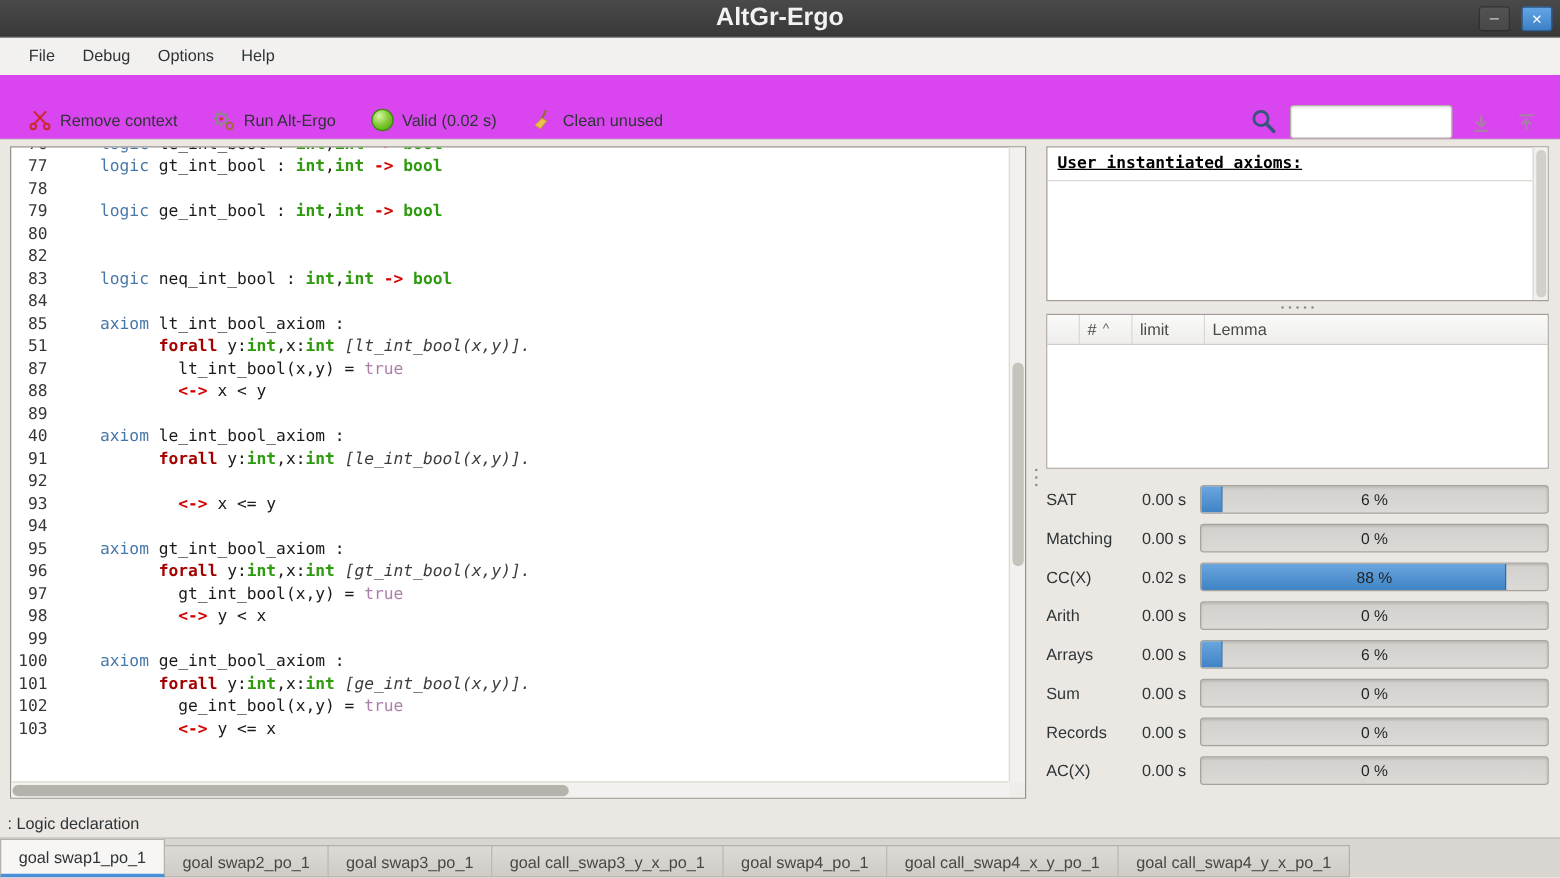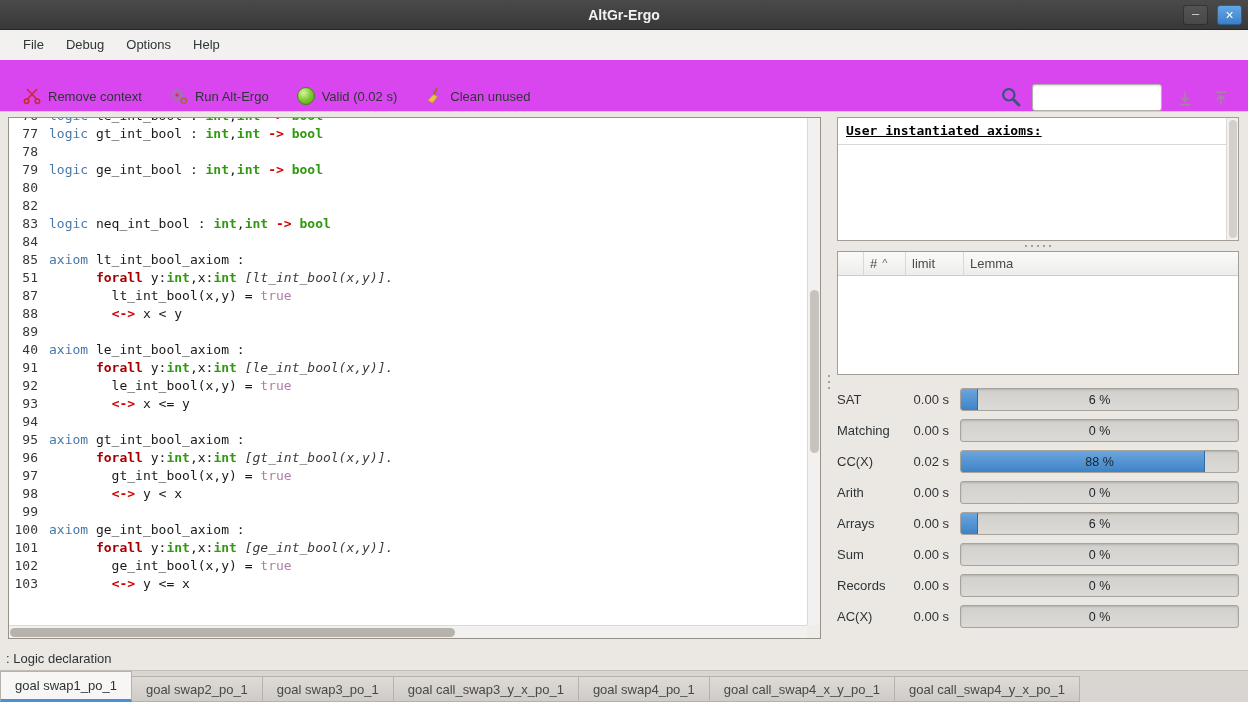--- a/index.html
+++ b/index.html
@@ -2,21 +2,21 @@
 <html><head>
 <meta charset="utf-8">
 <style>
   * { margin:0; padding:0; box-sizing:border-box; }
   html,body { width:1248px; height:702px; overflow:hidden; }
   body { font-family:"Liberation Sans", sans-serif; background:#ebe8e4; color:#2e3436; font-size:13px; }
 
   
   .titlebar { height:30px; background:linear-gradient(#4a4a4a,#383838); border-bottom:1px solid #262626;
               display:flex; align-items:center; justify-content:center; position:relative; }
-  .titlebar .title { color:#f2f2f2; font-weight:bold; font-size:14px; }
+  .titlebar .title { color:#f2f2f2; font-weight:bold; font-size:20px; }
   .winbtns { position:absolute; right:6px; top:5px; display:flex; gap:9px; }
   .btn-min, .btn-close { width:25px; height:20px; display:flex; align-items:center; justify-content:center;
                          border-radius:3px; font-size:13px; cursor:default; }
   .btn-min { background:rgba(255,255,255,.07); border:1px solid rgba(0,0,0,.35); color:#d6d6d6; }
   .btn-min span { transform:translateY(-2px); }
   .btn-close { background:linear-gradient(#63a7e8,#3d7fc4); border:1px solid #2a6099; color:#ffffff; font-size:14px; }
 
   
   .menubar { height:30px; background:#f2f1ef; display:flex; align-items:stretch; padding-left:12px; }
   .menu-item { padding:0 11px; line-height:30px; color:#2e3436; }
@@ -34,21 +34,21 @@
                   box-shadow:inset 0 1px 2px rgba(0,0,0,.12); outline:none; }
   .nav-ico { opacity:.75; padding:0 4px; }
 
   
   .main { display:flex; height:534px; padding:5px 8px 0 8px; }
 
   .editor { position:relative; width:813px; height:522px; background:#ffffff; border:1px solid #979289; }
   .lines { position:absolute; top:0; left:0; right:13px; bottom:13px; overflow:hidden;
            font:13px/18px "DejaVu Sans Mono", monospace; }
   .lines .codeline:first-child { margin-top:-11px; }
-  .codeline { display:flex; height:18px; white-space:pre; }
+  .codeline { display:flex; height:18px; white-space:pre;gap:31px; }
   .lineno { width:40px; flex:none; text-align:right; padding-right:11px; color:#363636; }
   .codetext { white-space:pre; }
   .kw  { color:#4878a8; }
   .ty  { color:#2e9b0e; font-weight:bold; }
   .op  { color:#d40000; font-weight:bold; }
   .fa  { color:#a40000; font-weight:bold; }
   .lit { color:#ad7fa8; }
   .trig{ color:#3c3c3c; font-style:italic; }
   .pl  { color:#1a1a1a; }
 
@@ -219,21 +219,21 @@
           <div class="codeline"><span class="lineno">82</span><span class="codetext"></span></div>
           <div class="codeline"><span class="lineno">83</span><span class="codetext"><span class="kw">logic</span><span class="pl"> neq_int_bool : </span><span class="ty">int</span><span class="pl">,</span><span class="ty">int</span><span class="pl"> </span><span class="op">-&gt;</span><span class="pl"> </span><span class="ty">bool</span></span></div>
           <div class="codeline"><span class="lineno">84</span><span class="codetext"></span></div>
           <div class="codeline"><span class="lineno">85</span><span class="codetext"><span class="kw">axiom</span><span class="pl"> lt_int_bool_axiom :</span></span></div>
           <div class="codeline"><span class="lineno">51</span><span class="codetext"><span class="pl">      </span><span class="fa">forall</span><span class="pl"> y:</span><span class="ty">int</span><span class="pl">,x:</span><span class="ty">int</span><span class="pl"> </span><span class="trig">[lt_int_bool(x,y)].</span></span></div>
           <div class="codeline"><span class="lineno">87</span><span class="codetext"><span class="pl">        lt_int_bool(x,y) = </span><span class="lit">true</span></span></div>
           <div class="codeline"><span class="lineno">88</span><span class="codetext"><span class="pl">        </span><span class="op">&lt;-&gt;</span><span class="pl"> x &lt; y</span></span></div>
           <div class="codeline"><span class="lineno">89</span><span class="codetext"></span></div>
           <div class="codeline"><span class="lineno">40</span><span class="codetext"><span class="kw">axiom</span><span class="pl"> le_int_bool_axiom :</span></span></div>
           <div class="codeline"><span class="lineno">91</span><span class="codetext"><span class="pl">      </span><span class="fa">forall</span><span class="pl"> y:</span><span class="ty">int</span><span class="pl">,x:</span><span class="ty">int</span><span class="pl"> </span><span class="trig">[le_int_bool(x,y)].</span></span></div>
-          <div class="codeline"><span class="lineno">92</span><span class="codetext"><span class="pl">        le_int_bool(x,y) = </span><span class="lit">true</span></span></div>
+          <div class="codeline"><span class="lineno">92</span></div>
           <div class="codeline"><span class="lineno">93</span><span class="codetext"><span class="pl">        </span><span class="op">&lt;-&gt;</span><span class="pl"> x &lt;= y</span></span></div>
           <div class="codeline"><span class="lineno">94</span><span class="codetext"></span></div>
           <div class="codeline"><span class="lineno">95</span><span class="codetext"><span class="kw">axiom</span><span class="pl"> gt_int_bool_axiom :</span></span></div>
           <div class="codeline"><span class="lineno">96</span><span class="codetext"><span class="pl">      </span><span class="fa">forall</span><span class="pl"> y:</span><span class="ty">int</span><span class="pl">,x:</span><span class="ty">int</span><span class="pl"> </span><span class="trig">[gt_int_bool(x,y)].</span></span></div>
           <div class="codeline"><span class="lineno">97</span><span class="codetext"><span class="pl">        gt_int_bool(x,y) = </span><span class="lit">true</span></span></div>
           <div class="codeline"><span class="lineno">98</span><span class="codetext"><span class="pl">        </span><span class="op">&lt;-&gt;</span><span class="pl"> y &lt; x</span></span></div>
           <div class="codeline"><span class="lineno">99</span><span class="codetext"></span></div>
           <div class="codeline"><span class="lineno">100</span><span class="codetext"><span class="kw">axiom</span><span class="pl"> ge_int_bool_axiom :</span></span></div>
           <div class="codeline"><span class="lineno">101</span><span class="codetext"><span class="pl">      </span><span class="fa">forall</span><span class="pl"> y:</span><span class="ty">int</span><span class="pl">,x:</span><span class="ty">int</span><span class="pl"> </span><span class="trig">[ge_int_bool(x,y)].</span></span></div>
           <div class="codeline"><span class="lineno">102</span><span class="codetext"><span class="pl">        ge_int_bool(x,y) = </span><span class="lit">true</span></span></div>

